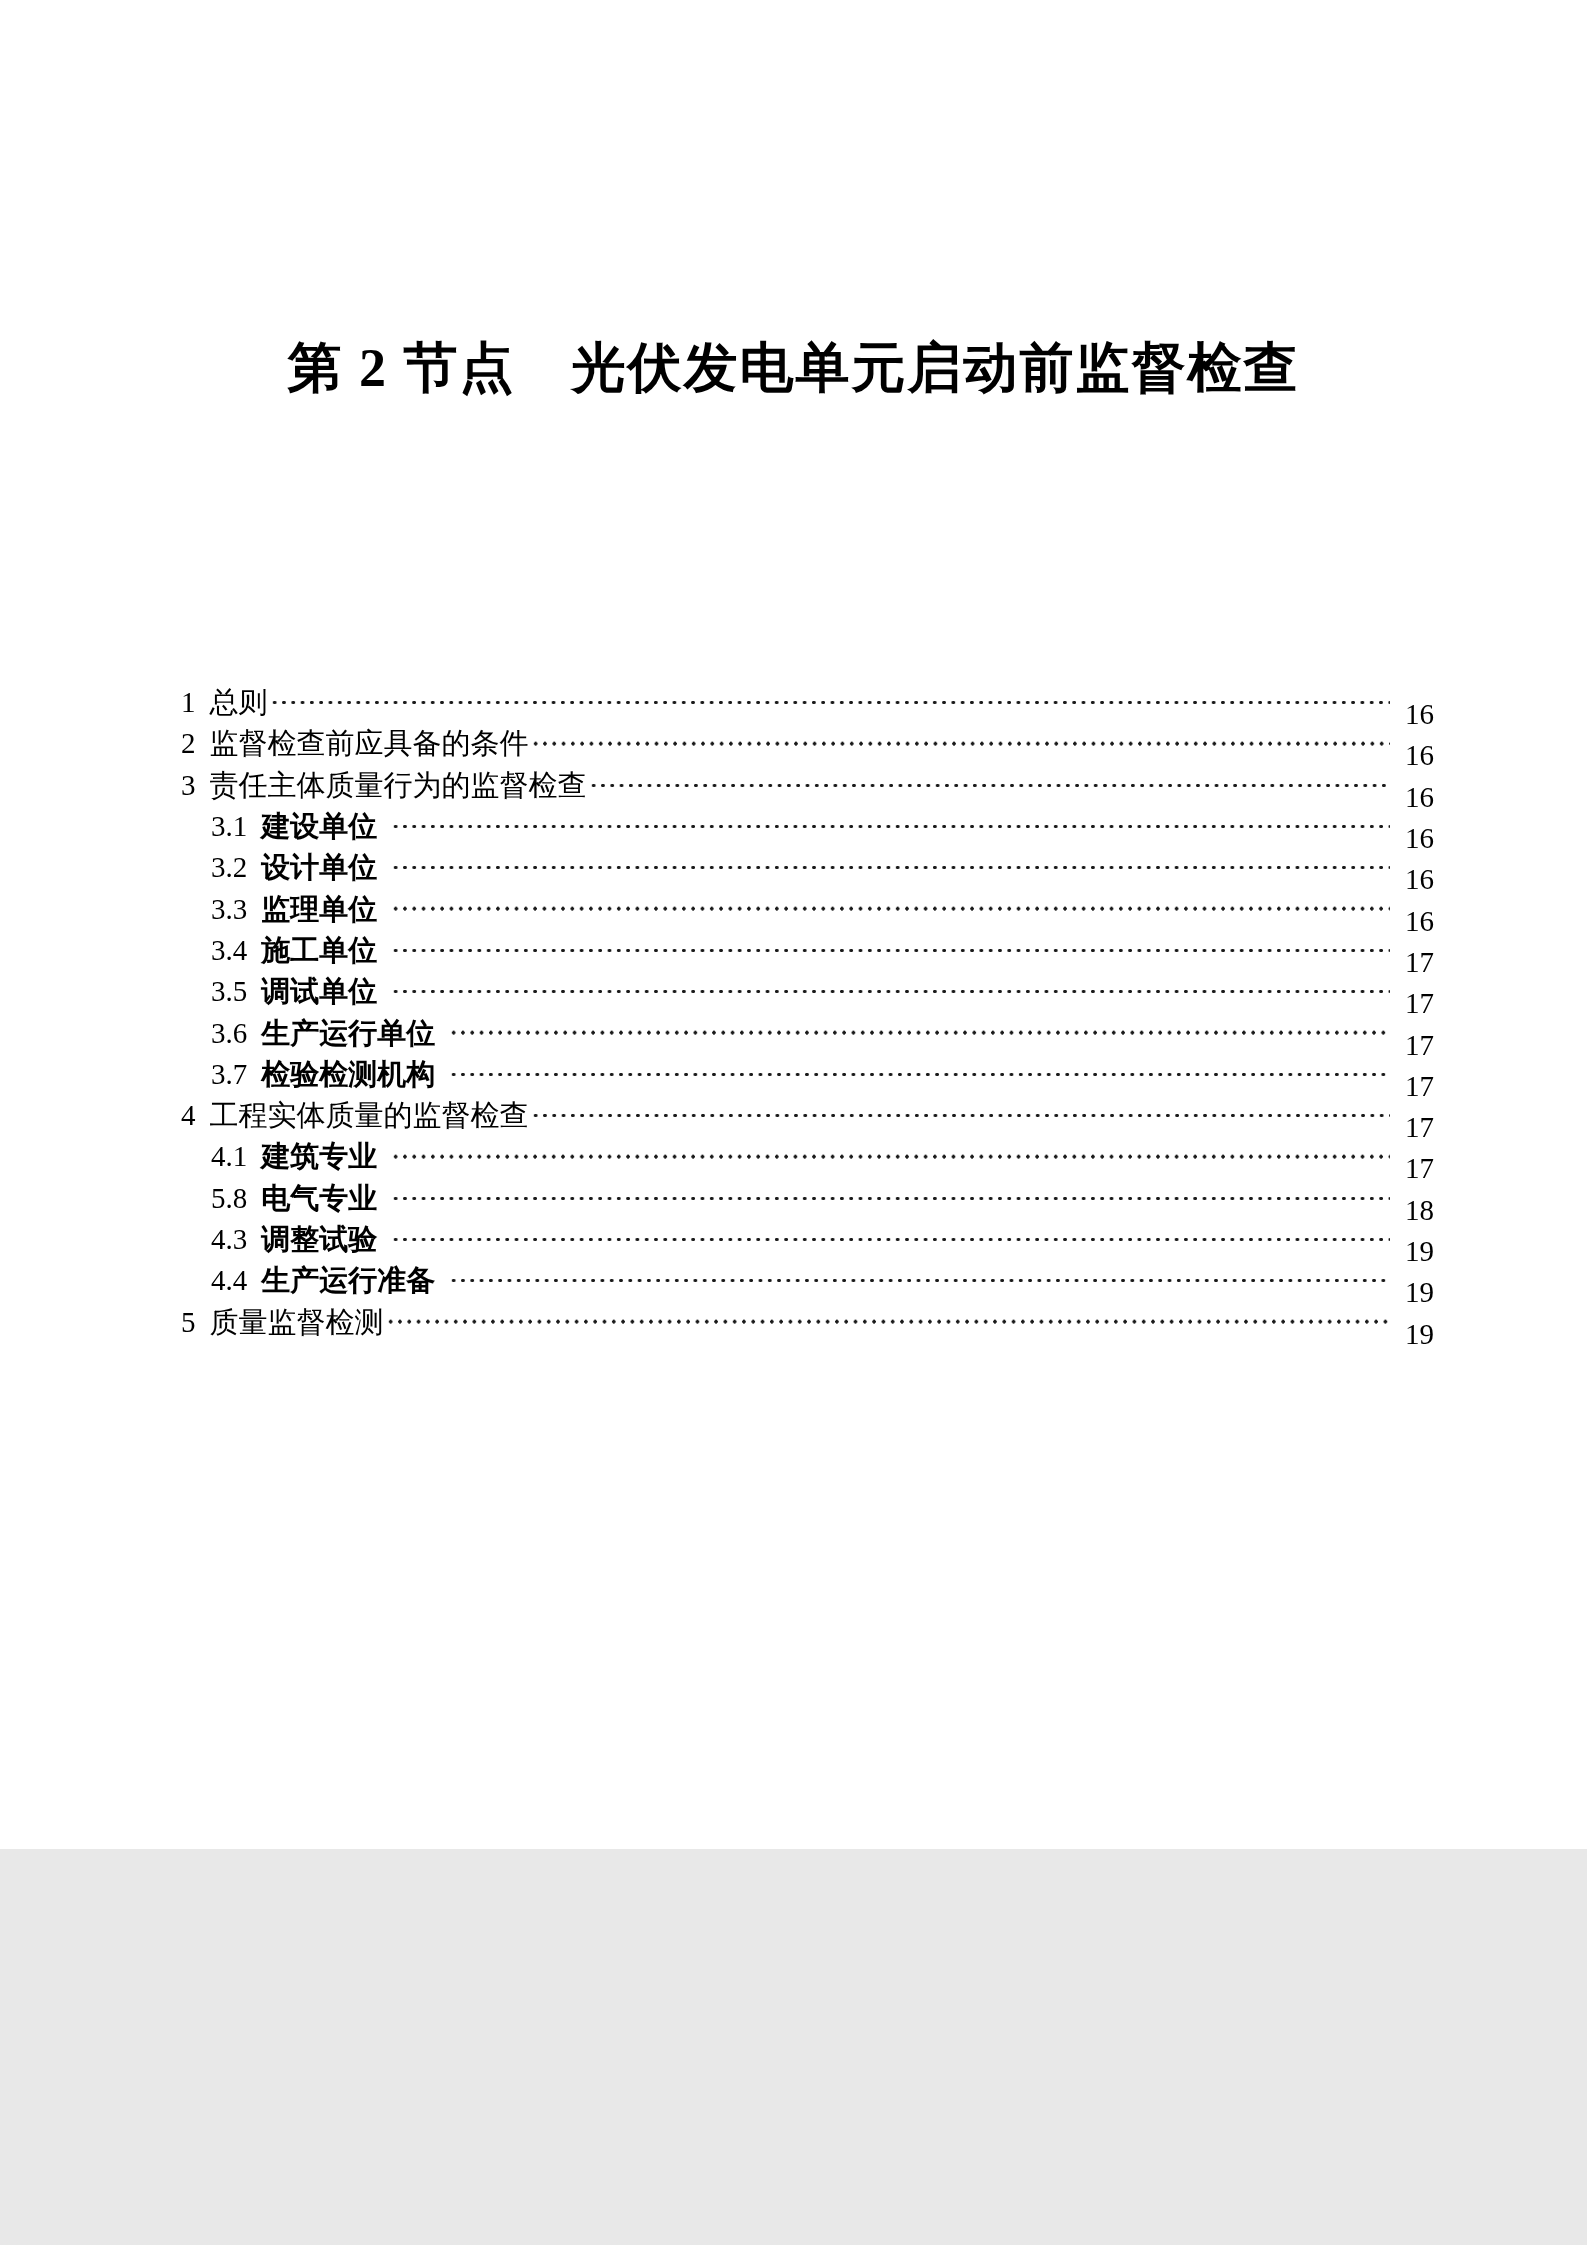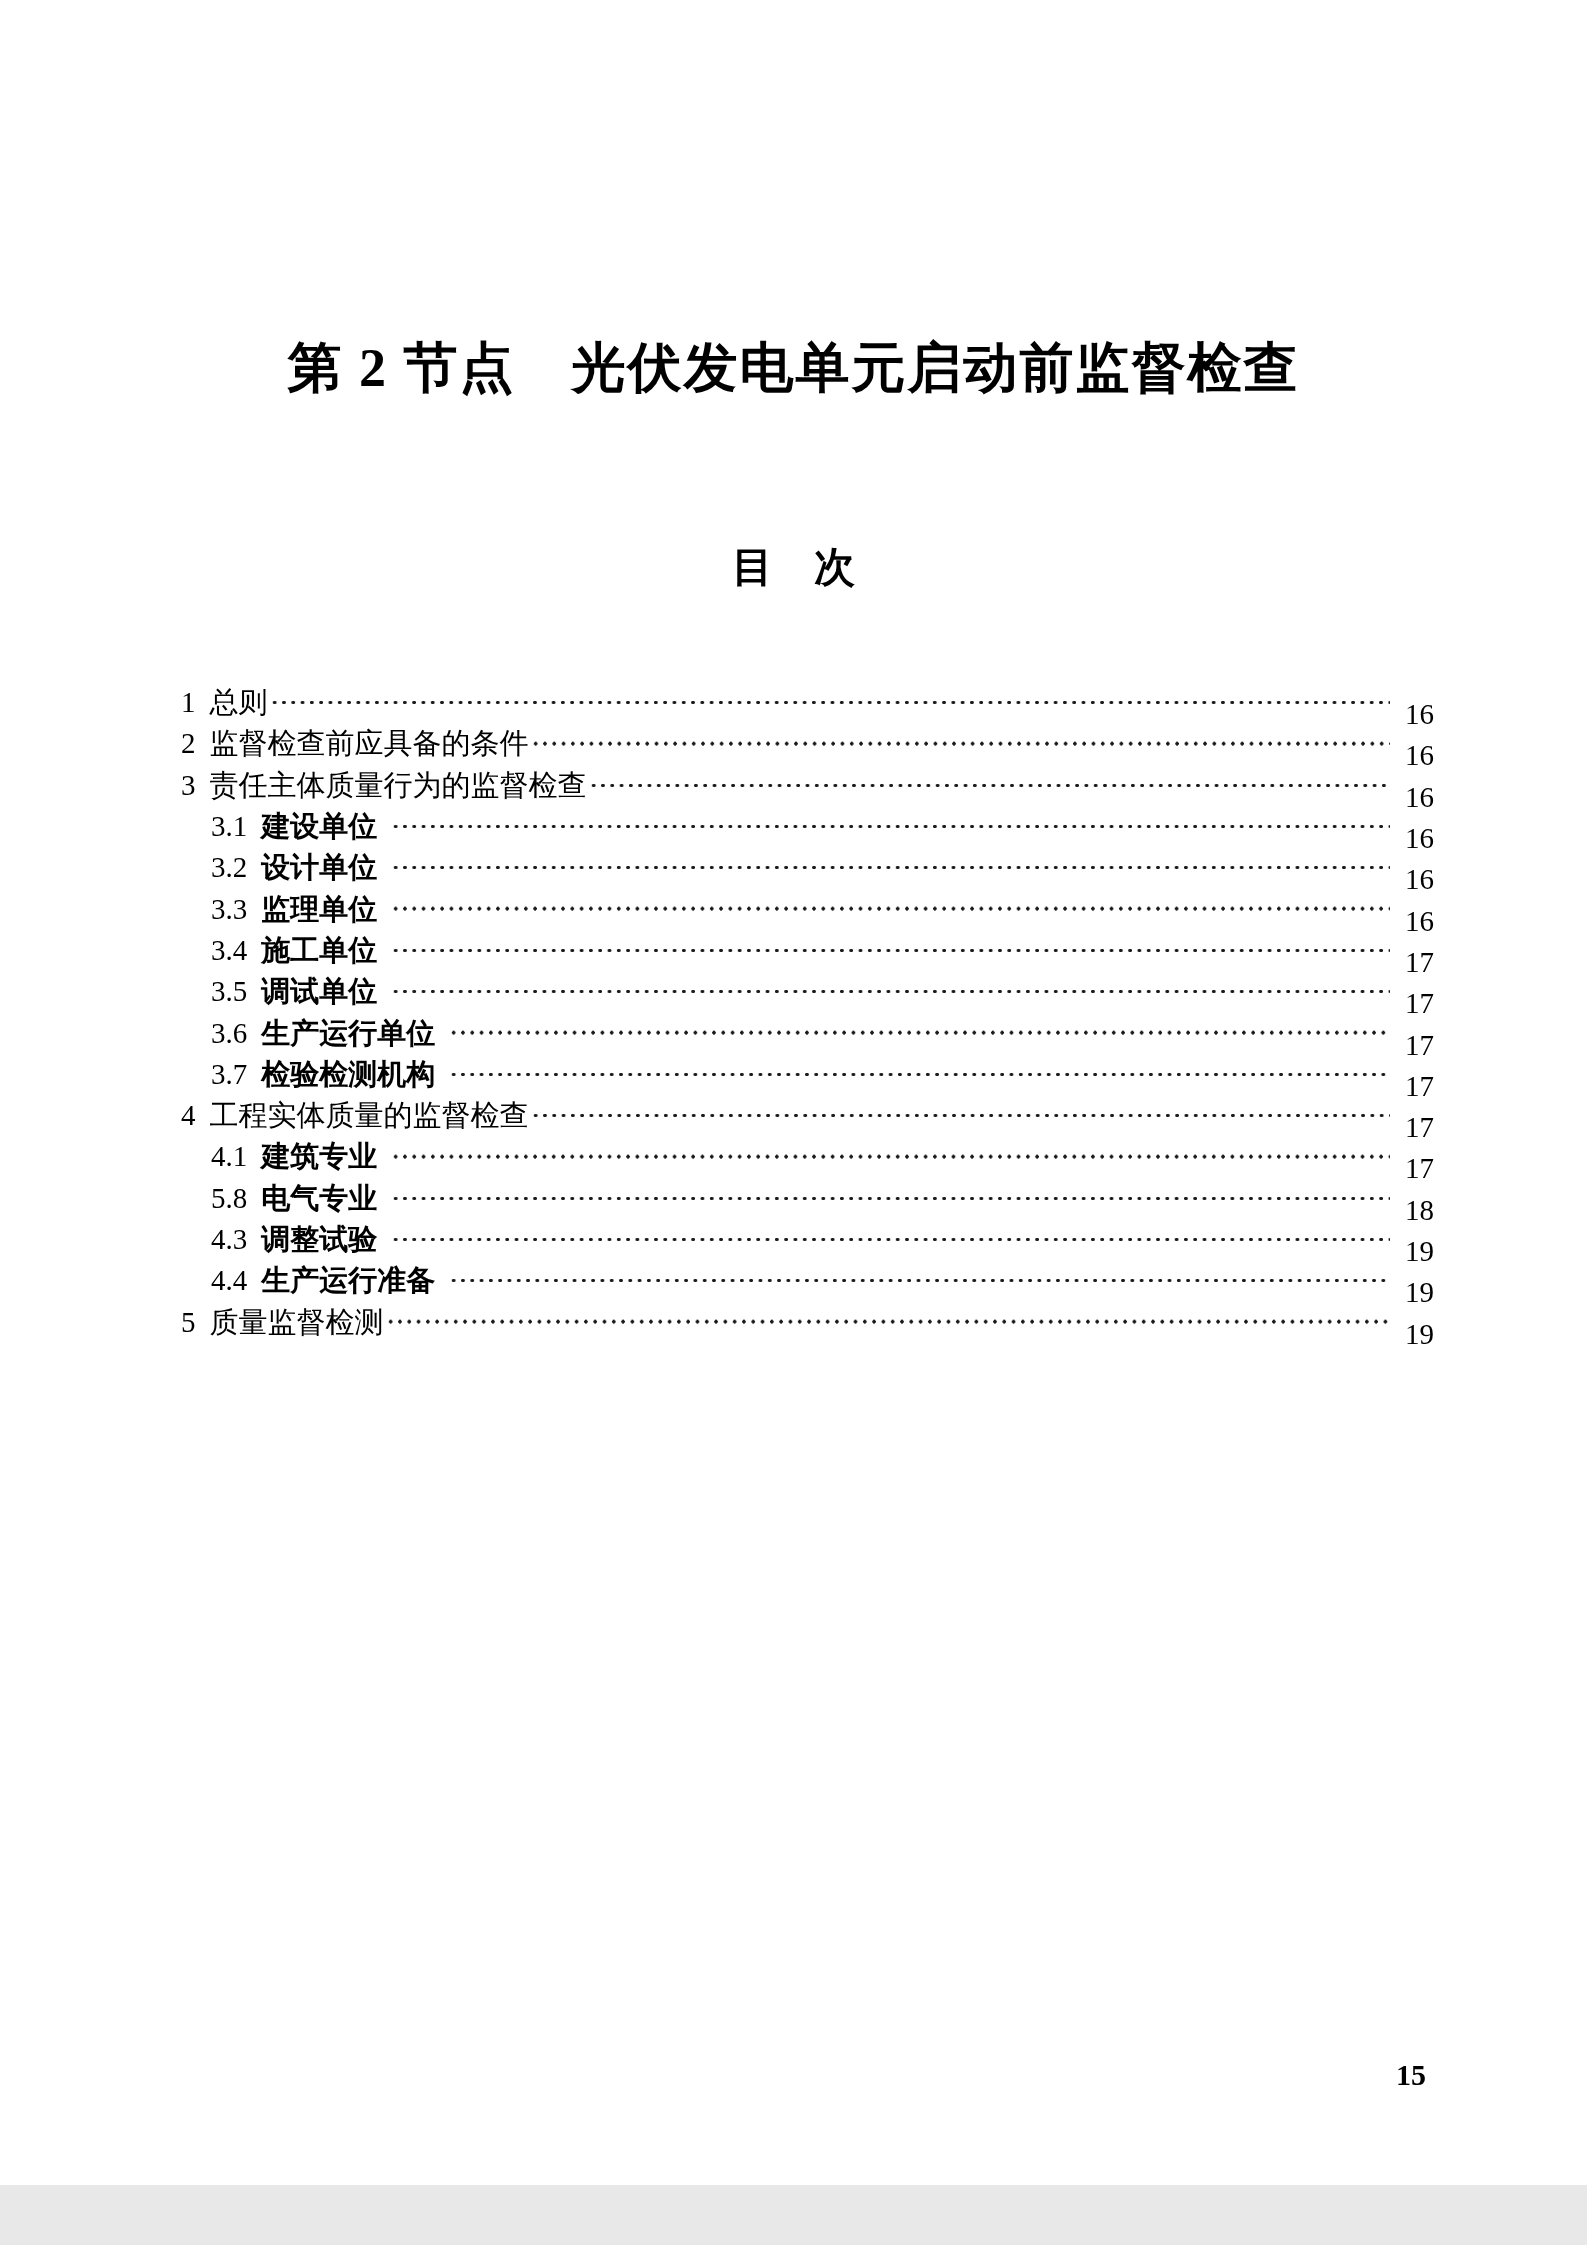--- a/index.html
+++ b/index.html
@@ -4,21 +4,21 @@
 <style>
   * { margin: 0; padding: 0; box-sizing: border-box; }
   html, body { background: #e8e8e8; }
   body {
     font-family: "Liberation Serif", "DejaVu Serif", serif;
     color: #000000;
   }
   .page {
     position: relative;
     width: 1587px;
-    height: 2185px;
+    height: 1849px;
     background: #ffffff;
     overflow: hidden;
     margin: 0 auto;
   }
   .doc-title {
     position: absolute;
     top: 332px;
     left: 0;
     right: 0;
     text-align: center;
@@ -77,21 +77,20 @@
     font-weight: bold;
   }
 </style>
 </head>
 <body>
 
 <div class="page">
 
   <div class="doc-title">第 2 节点　光伏发电单元启动前监督检查</div>
 
-  <div class="toc-title">目　次</div>
 
   <div class="toc">
 
     <div class="toc-row l1">
       <span class="toc-num">1</span>
       <span class="toc-label">总则</span>
       <span class="leader"></span>
       <span class="toc-page">16</span>
     </div>
 

